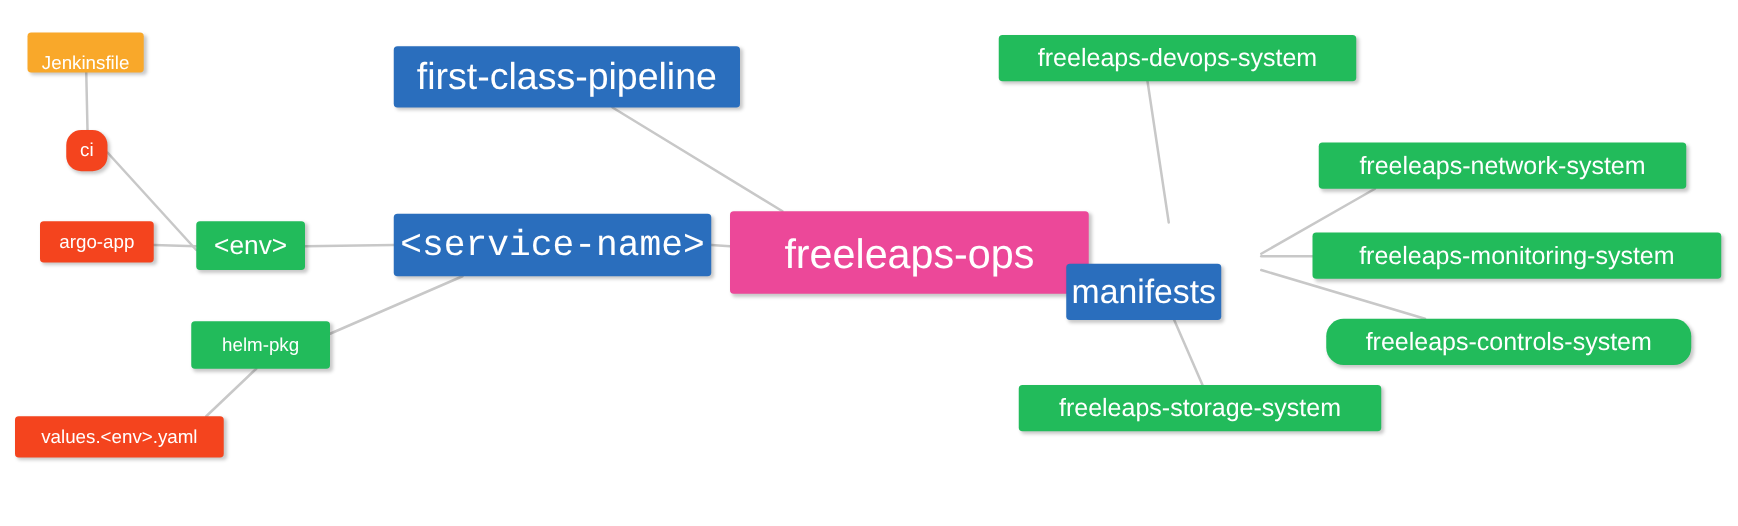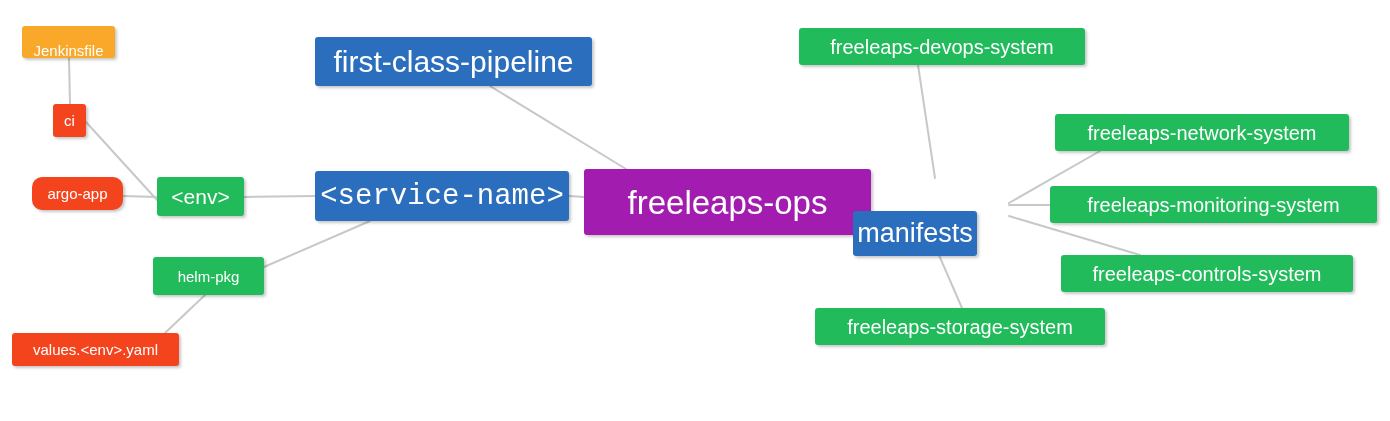--- a/index.html
+++ b/index.html
@@ -60,56 +60,56 @@
       <line x1="935" y1="178" x2="918" y2="65" stroke="#c8c8c8" stroke-width="2" stroke-linecap="round"></line>
       <line x1="1009" y1="203" x2="1100" y2="151" stroke="#c8c8c8" stroke-width="2" stroke-linecap="round"></line>
       <line x1="1009" y1="205" x2="1050" y2="205" stroke="#c8c8c8" stroke-width="2" stroke-linecap="round"></line>
       <line x1="1009" y1="216" x2="1140" y2="255" stroke="#c8c8c8" stroke-width="2" stroke-linecap="round"></line>
       <line x1="925" y1="223" x2="962" y2="308" stroke="#c8c8c8" stroke-width="2" stroke-linecap="round"></line>
     </svg>
   <div id="nodes">
       <div class="node" style="left: 22px; top: 26px; width: 93px; height: 32px; background: rgb(249, 168, 42); font-size: 15px; align-items: flex-end;">
         <span class="label">Jenkinsfile</span>
       </div>
-      <div class="node" style="left: 53px; top: 104px; width: 33px; height: 33px; background: rgb(244, 68, 30); font-size: 15px;">
+      <div class="node" style="left: 53px; top: 104px; width: 33px; height: 33px; background: rgb(244, 68, 30); font-size: 15px; border-radius: 12px;">
         <span class="label">ci</span>
       </div>
-      <div class="node" style="left: 32px; top: 177px; width: 91px; height: 33px; background: rgb(244, 68, 30); font-size: 15px; border-radius: 10px;">
+      <div class="node" style="left: 32px; top: 177px; width: 91px; height: 33px; background: rgb(244, 68, 30); font-size: 15px;">
         <span class="label">argo-app</span>
       </div>
       <div class="node" style="left: 157px; top: 177px; width: 87px; height: 39px; background: rgb(34, 187, 91); font-size: 21px;">
         <span class="label">&lt;env&gt;</span>
       </div>
       <div class="node" style="left: 12px; top: 333px; width: 167px; height: 33px; background: rgb(244, 68, 30); font-size: 15px;">
         <span class="label">values.&lt;env&gt;.yaml</span>
       </div>
       <div class="node" style="left: 153px; top: 257px; width: 111px; height: 38px; background: rgb(34, 187, 91); font-size: 15px;">
         <span class="label">helm-pkg</span>
       </div>
       <div class="node" style="left: 315px; top: 37px; width: 277px; height: 49px; background: rgb(42, 110, 189); font-size: 30px;">
         <span class="label">first-class-pipeline</span>
       </div>
       <div class="node" style="left: 315px; top: 171px; width: 254px; height: 50px; background: rgb(42, 110, 189); font-size: 29px; font-family: Liberation Mono, monospace;">
         <span class="label">&lt;service-name&gt;</span>
       </div>
-      <div class="node" style="left: 584px; top: 169px; width: 287px; height: 66px; background: #a21caf; font-size: 33px;">
+      <div class="node" style="left: 584px; top: 169px; width: 287px; height: 66px; background: #ec4899; font-size: 33px;">
         <span class="label">freeleaps-ops</span>
       </div>
       <div class="node" style="left: 853px; top: 178px; width: 124px; height: 45px; background: rgb(42, 110, 189); font-size: 27px; margin-top: 33px;">
         <span class="label">manifests</span>
       </div>
       <div class="node" style="left: 799px; top: 28px; width: 286px; height: 37px; background: rgb(34, 187, 91); font-size: 20px;">
         <span class="label">freeleaps-devops-system</span>
       </div>
       <div class="node" style="left: 1055px; top: 114px; width: 294px; height: 37px; background: rgb(34, 187, 91); font-size: 20px;">
         <span class="label">freeleaps-network-system</span>
       </div>
       <div class="node" style="left: 1050px; top: 186px; width: 327px; height: 37px; background: rgb(34, 187, 91); font-size: 20px;">
         <span class="label">freeleaps-monitoring-system</span>
       </div>
-      <div class="node" style="left: 1061px; top: 255px; width: 292px; height: 37px; background: rgb(34, 187, 91); font-size: 20px;">
+      <div class="node" style="left: 1061px; top: 255px; width: 292px; height: 37px; background: rgb(34, 187, 91); font-size: 20px; border-radius: 14px;">
         <span class="label">freeleaps-controls-system</span>
       </div>
       <div class="node" style="left: 815px; top: 308px; width: 290px; height: 37px; background: rgb(34, 187, 91); font-size: 20px;">
         <span class="label">freeleaps-storage-system</span>
       </div>
     </div>
 </div>
 
 </body></html>

